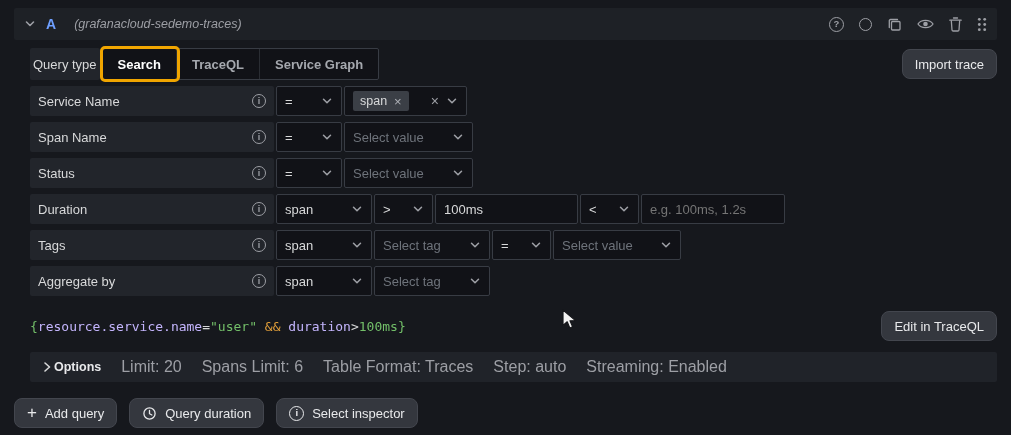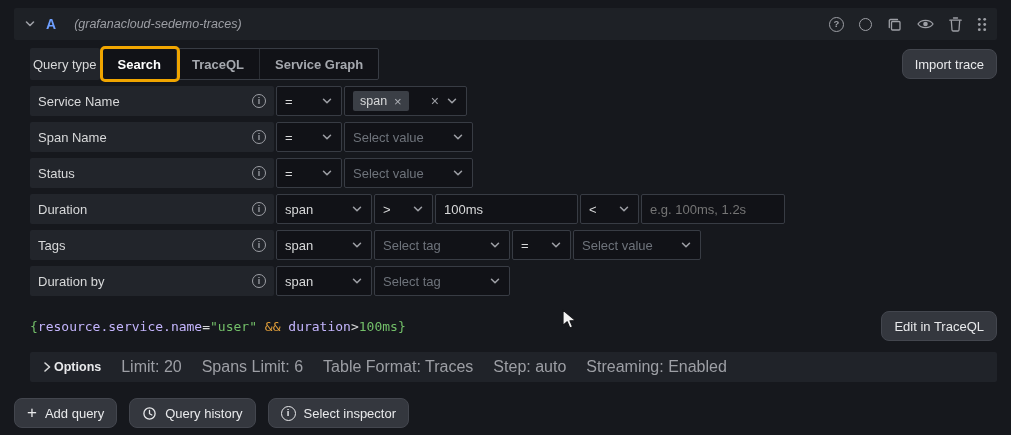--- a/index.html
+++ b/index.html
@@ -28,21 +28,21 @@
   .flabel.auto{width:auto;padding:0 3px;margin-right:0}
   .flabel .info{margin-left:auto;width:14px;height:14px;font-size:9px;cursor:pointer}
 
   .sel,.inp{background:#111217;border:1px solid #383c44;border-radius:2px;display:flex;align-items:center;
             padding:0 8px;color:#d8d9da}
   .sel{cursor:pointer}
   .inp{font:inherit;outline:none}
   .grow{flex:1}
   .ph{color:#6e737b}
   .caret{flex:none}
-  .w59{width:59px}.w66{width:66px}.w78{width:96px}.w116{width:136px}.w123{width:123px}
+  .w59{width:59px}.w66{width:66px}.w78{width:96px}.w116{width:116px}.w123{width:123px}
   .w128{width:128px}.w129{width:129px}.w143{width:143px}.w144{width:144px}
 
   .chip{background:#3b3f46;border-radius:2px;display:flex;align-items:center;gap:7px;padding:0 7px;
         height:20px;align-self:center;font-size:12.5px;color:#d8d9da}
   .chip-x{color:#aeb1b7;cursor:pointer;line-height:1;font-size:13px}
   .clear-x{color:#9d9fa5;font-size:14px;margin-right:7px;cursor:pointer;line-height:1}
 
   
   .radiogroup{display:flex;align-items:stretch;background:#111217;border:1px solid #383c44;border-radius:2px}
   .radio{border:0;border-right:1px solid #2a2d33;background:transparent;color:#a5a8ae;font:inherit;
@@ -255,21 +255,21 @@
           <span class="ph">Select value</span>
           <span class="grow"></span>
           <svg class="caret" width="12" height="12" viewBox="0 0 12 12">
               <path d="M2.5 4.2 L6 7.8 L9.5 4.2" stroke="#9d9fa5" stroke-width="1.5" fill="none" stroke-linecap="round" stroke-linejoin="round"></path>
             </svg>
         </div>
       </div>
 
       <div class="row">
         <div class="flabel">
-          <span>Duration by</span>
+          <span>Aggregate by</span>
           <span class="cicon info">i</span>
         </div>
         <div class="sel w78">
           <span>span</span>
           <span class="grow"></span>
           <svg class="caret" width="12" height="12" viewBox="0 0 12 12">
               <path d="M2.5 4.2 L6 7.8 L9.5 4.2" stroke="#9d9fa5" stroke-width="1.5" fill="none" stroke-linecap="round" stroke-linejoin="round"></path>
             </svg>
         </div>
         <div class="sel w116">
@@ -306,21 +306,21 @@
   <div class="footer">
     <button class="btn">
       <span class="plus">+</span>
       <span>Add query</span>
     </button>
     <button class="btn">
       <svg width="15" height="15" viewBox="0 0 15 15">
           <circle cx="7.5" cy="7.5" r="5.6" stroke="#e8e9eb" stroke-width="1.3" fill="none"></circle>
           <path d="M7.5 4.4 V7.7 L9.9 9" stroke="#e8e9eb" stroke-width="1.3" fill="none" stroke-linecap="round"></path>
         </svg>
-      <span>Query history</span>
+      <span>Query duration</span>
     </button>
     <button class="btn">
       <span class="cicon" style="border-color:#e8e9eb;color:#e8e9eb">i</span>
       <span>Select inspector</span>
     </button>
   </div>
 
   <svg class="cursor" width="18" height="22" viewBox="0 0 18 22">
     <path d="M1 1 L1 16.5 L5.2 12.8 L7.8 19 L10.6 17.8 L8 11.8 L13.5 11.6 Z" fill="#f2f2f2" stroke="#15161a" stroke-width="1.2" stroke-linejoin="round"></path>
   </svg>

